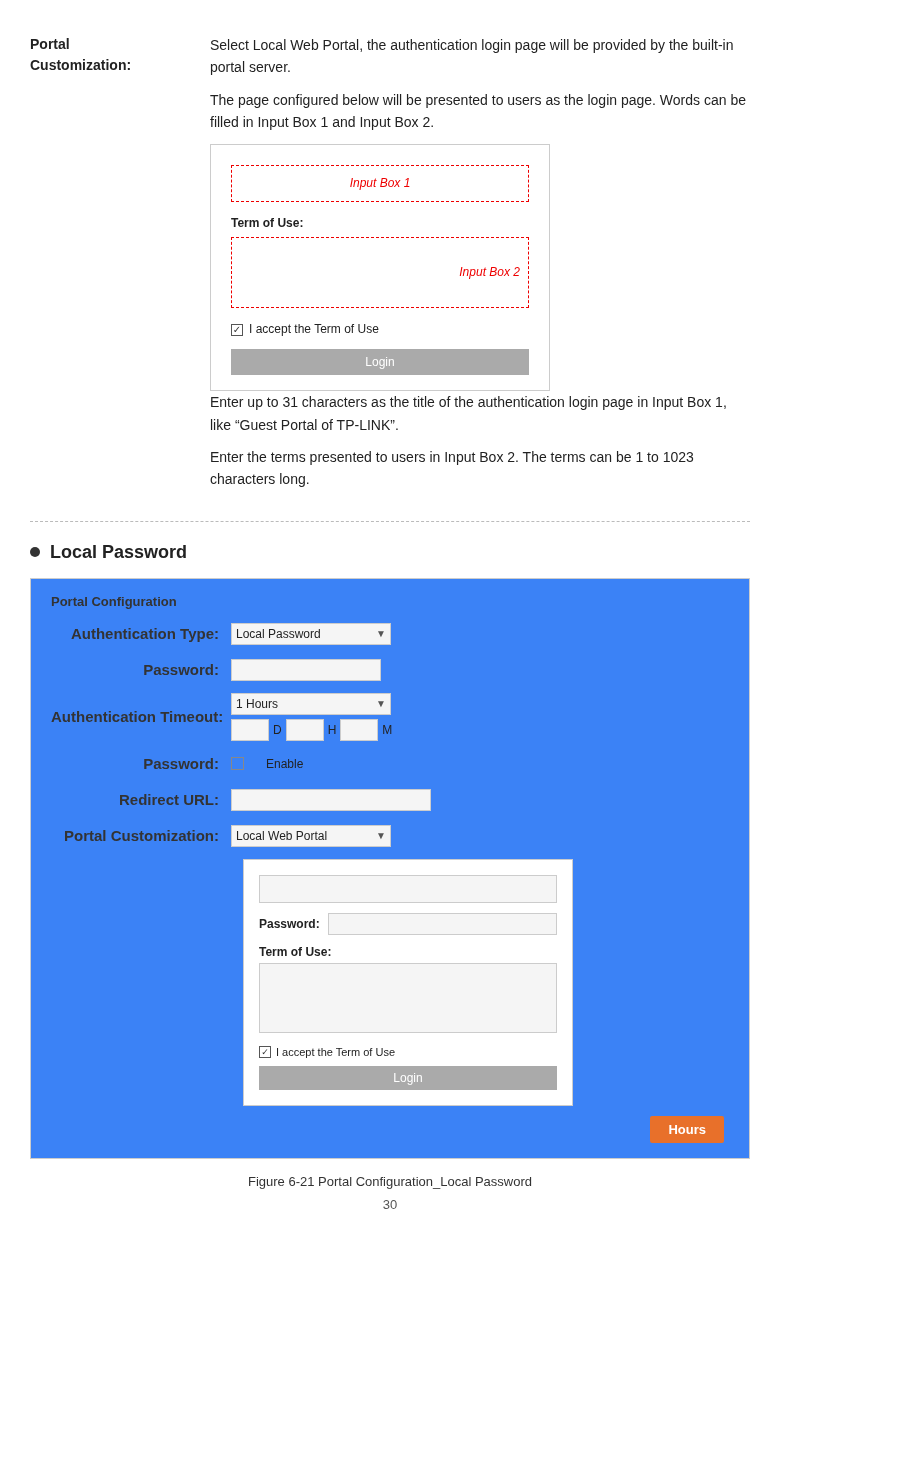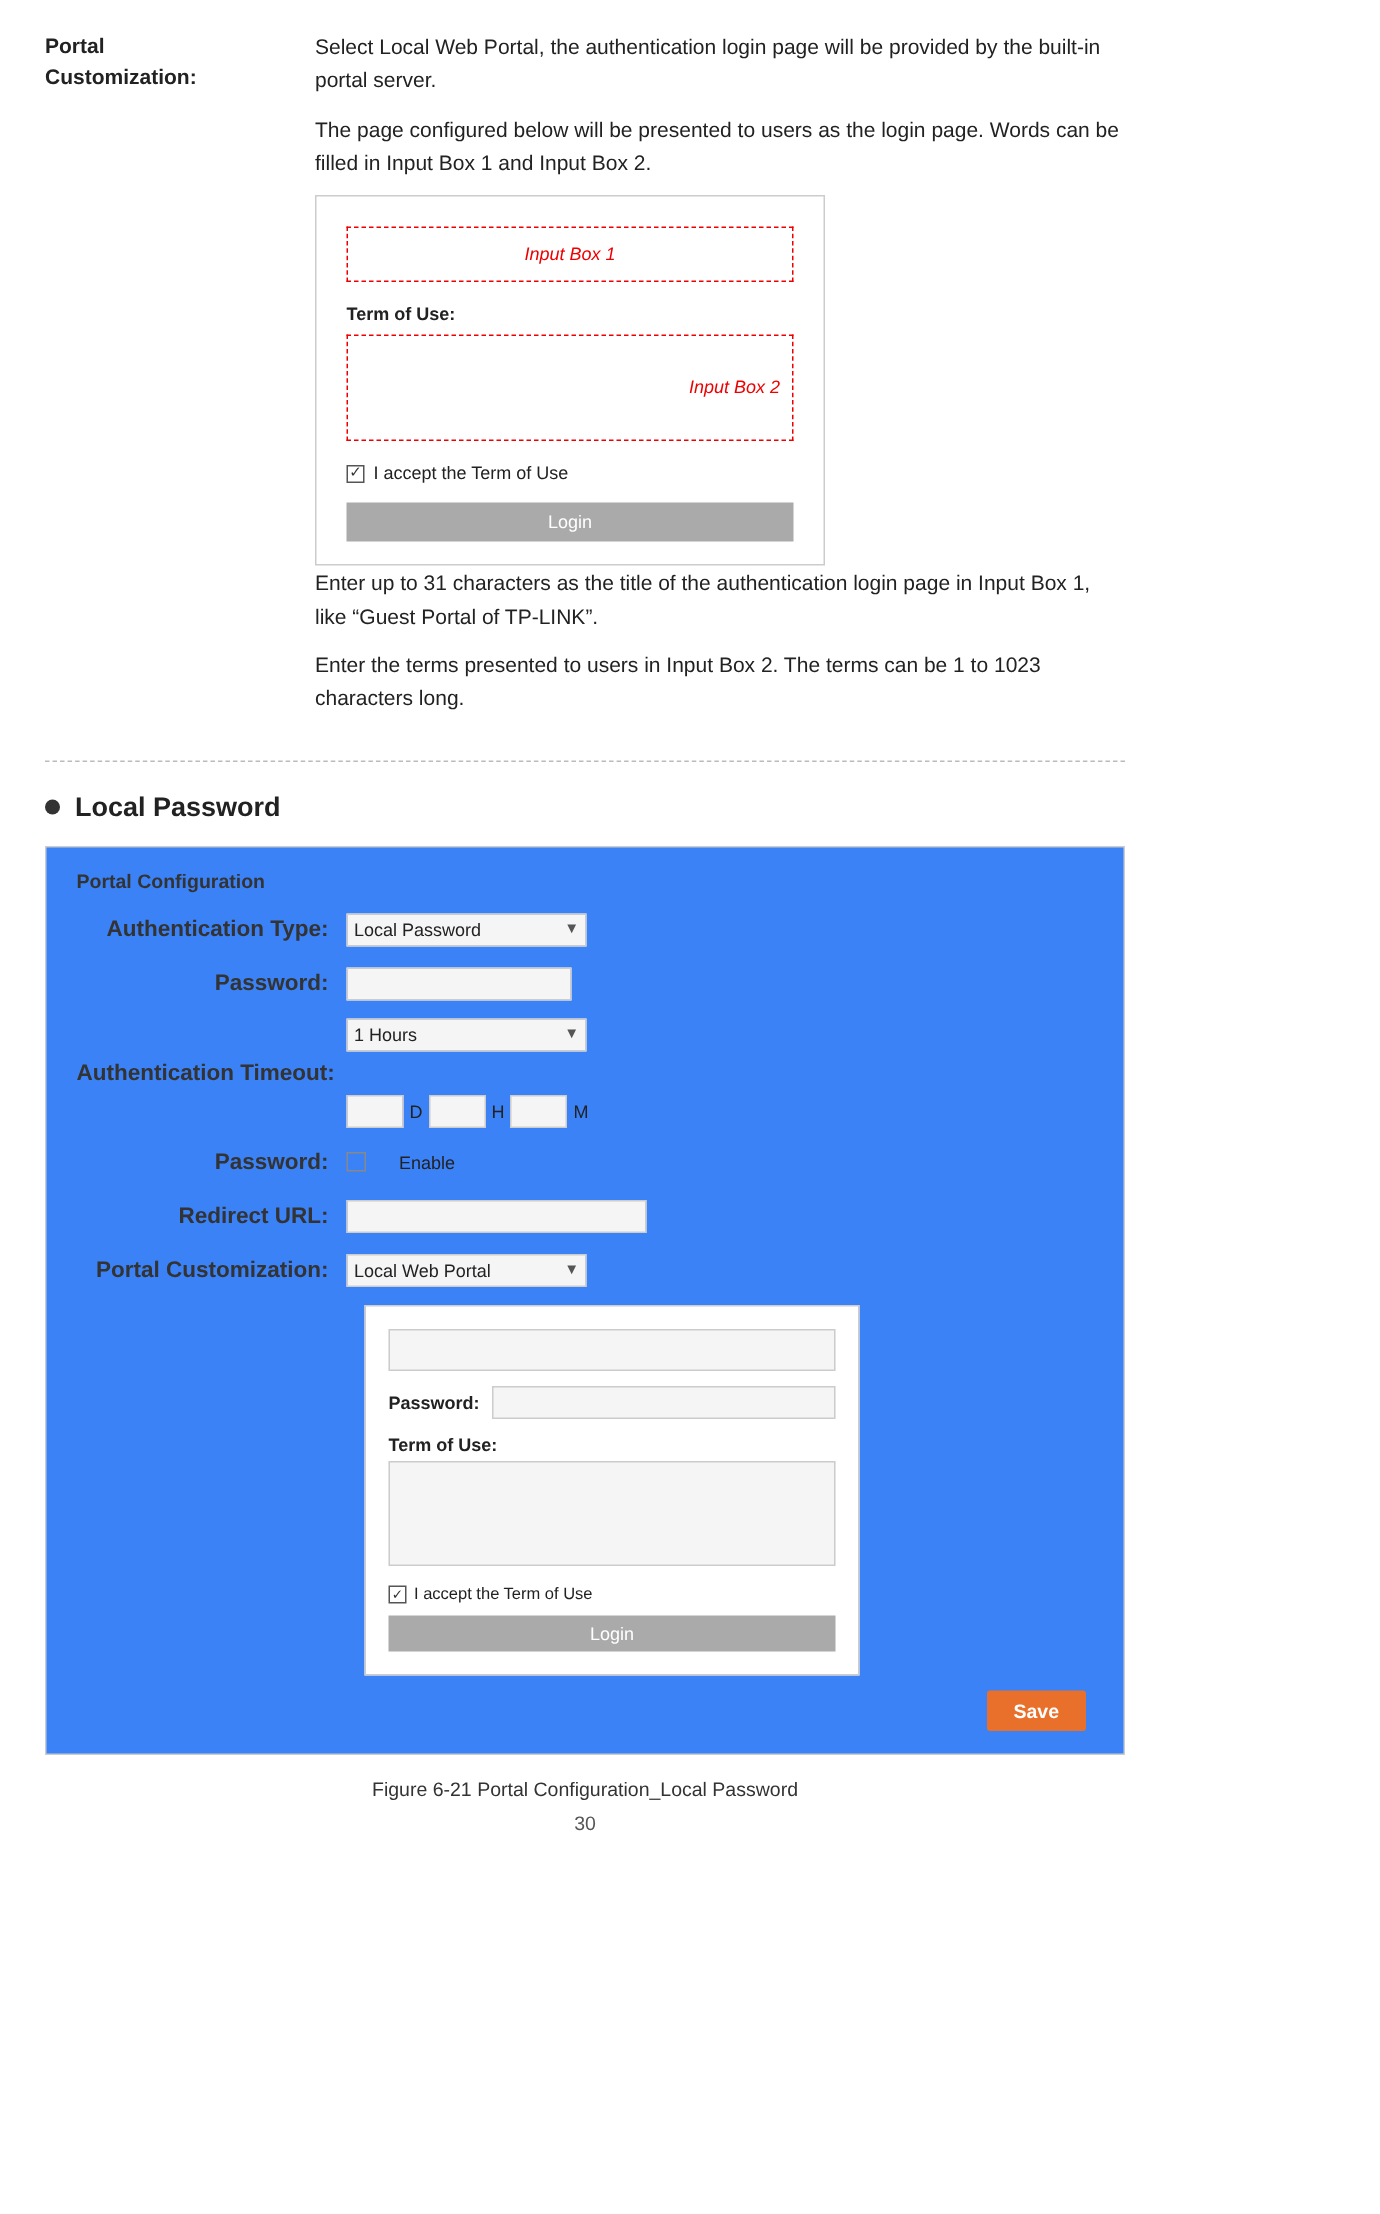--- a/index.html
+++ b/index.html
@@ -7,21 +7,21 @@
       font-family: Arial, sans-serif;
       font-size: 14px;
       background: #fff;
       color: #222;
       width: 920px;
       min-height: 1476px;
     }
 
     .page-container {
       width: 780px;
-      padding: 20px 30px 30px 30px;
+      padding: 34px 30px 30px 30px;
     }
 
     
     .section-top {
       display: flex;
       gap: 20px;
       margin-bottom: 20px;
     }
     .section-label {
       font-weight: bold;
@@ -323,21 +323,20 @@
     .page-number {
       text-align: center;
       font-size: 13px;
       color: #555;
       margin-top: 8px;
     }
 
     .form-timeout-wrapper {
       display: flex;
       flex-direction: column;
-      gap: 25px;
     }
   </style>
 </head>
 <body>
 
 <div class="page-container">
 
   <div class="section-top">
     <div class="section-label">
       <span>Portal</span><br>
@@ -460,21 +459,21 @@
             <div class="inner-checkbox">✓</div>
             <span>I accept the Term of Use</span>
           </div>
 
           
           <button class="inner-login-btn">Login</button>
         </div>
       </div>
 
       <div class="save-btn-row">
-        <button class="save-btn">Save</button>
+        <button class="save-btn">Hours</button>
       </div>
     </div>
   </div>
 
   <div class="figure-caption">Figure 6-21 Portal Configuration_Local Password</div>
 
   <div class="page-number">30</div>
 
 </div>
 

